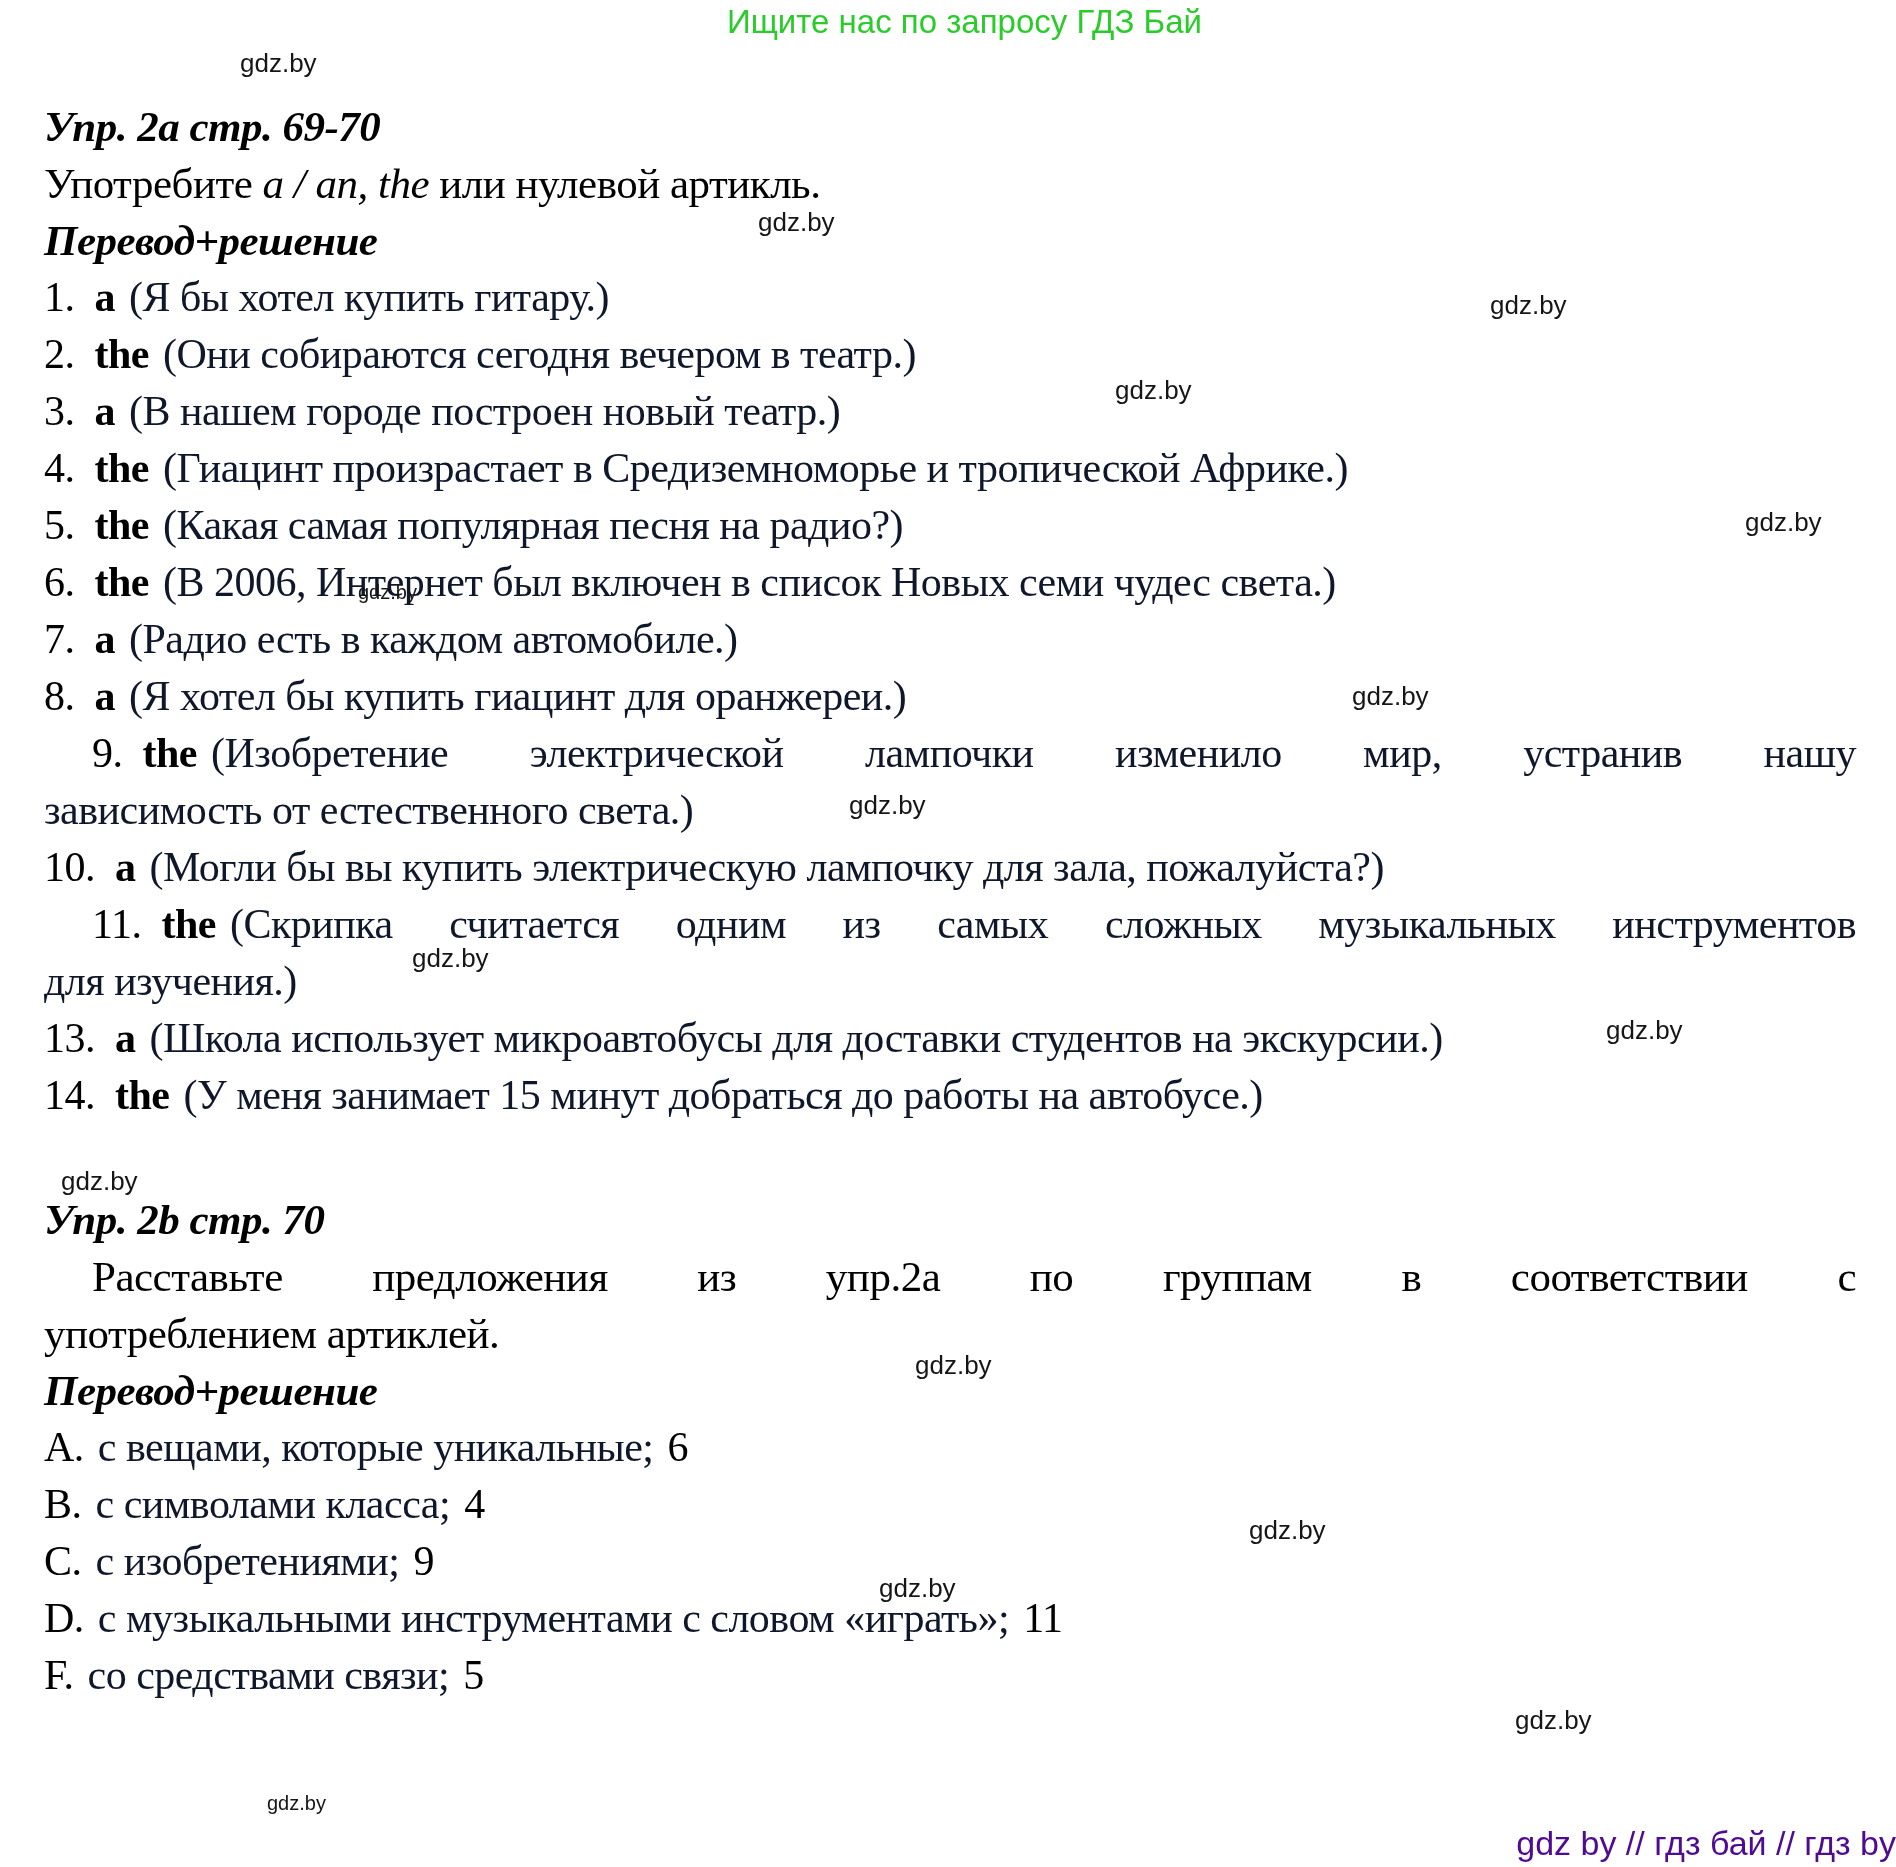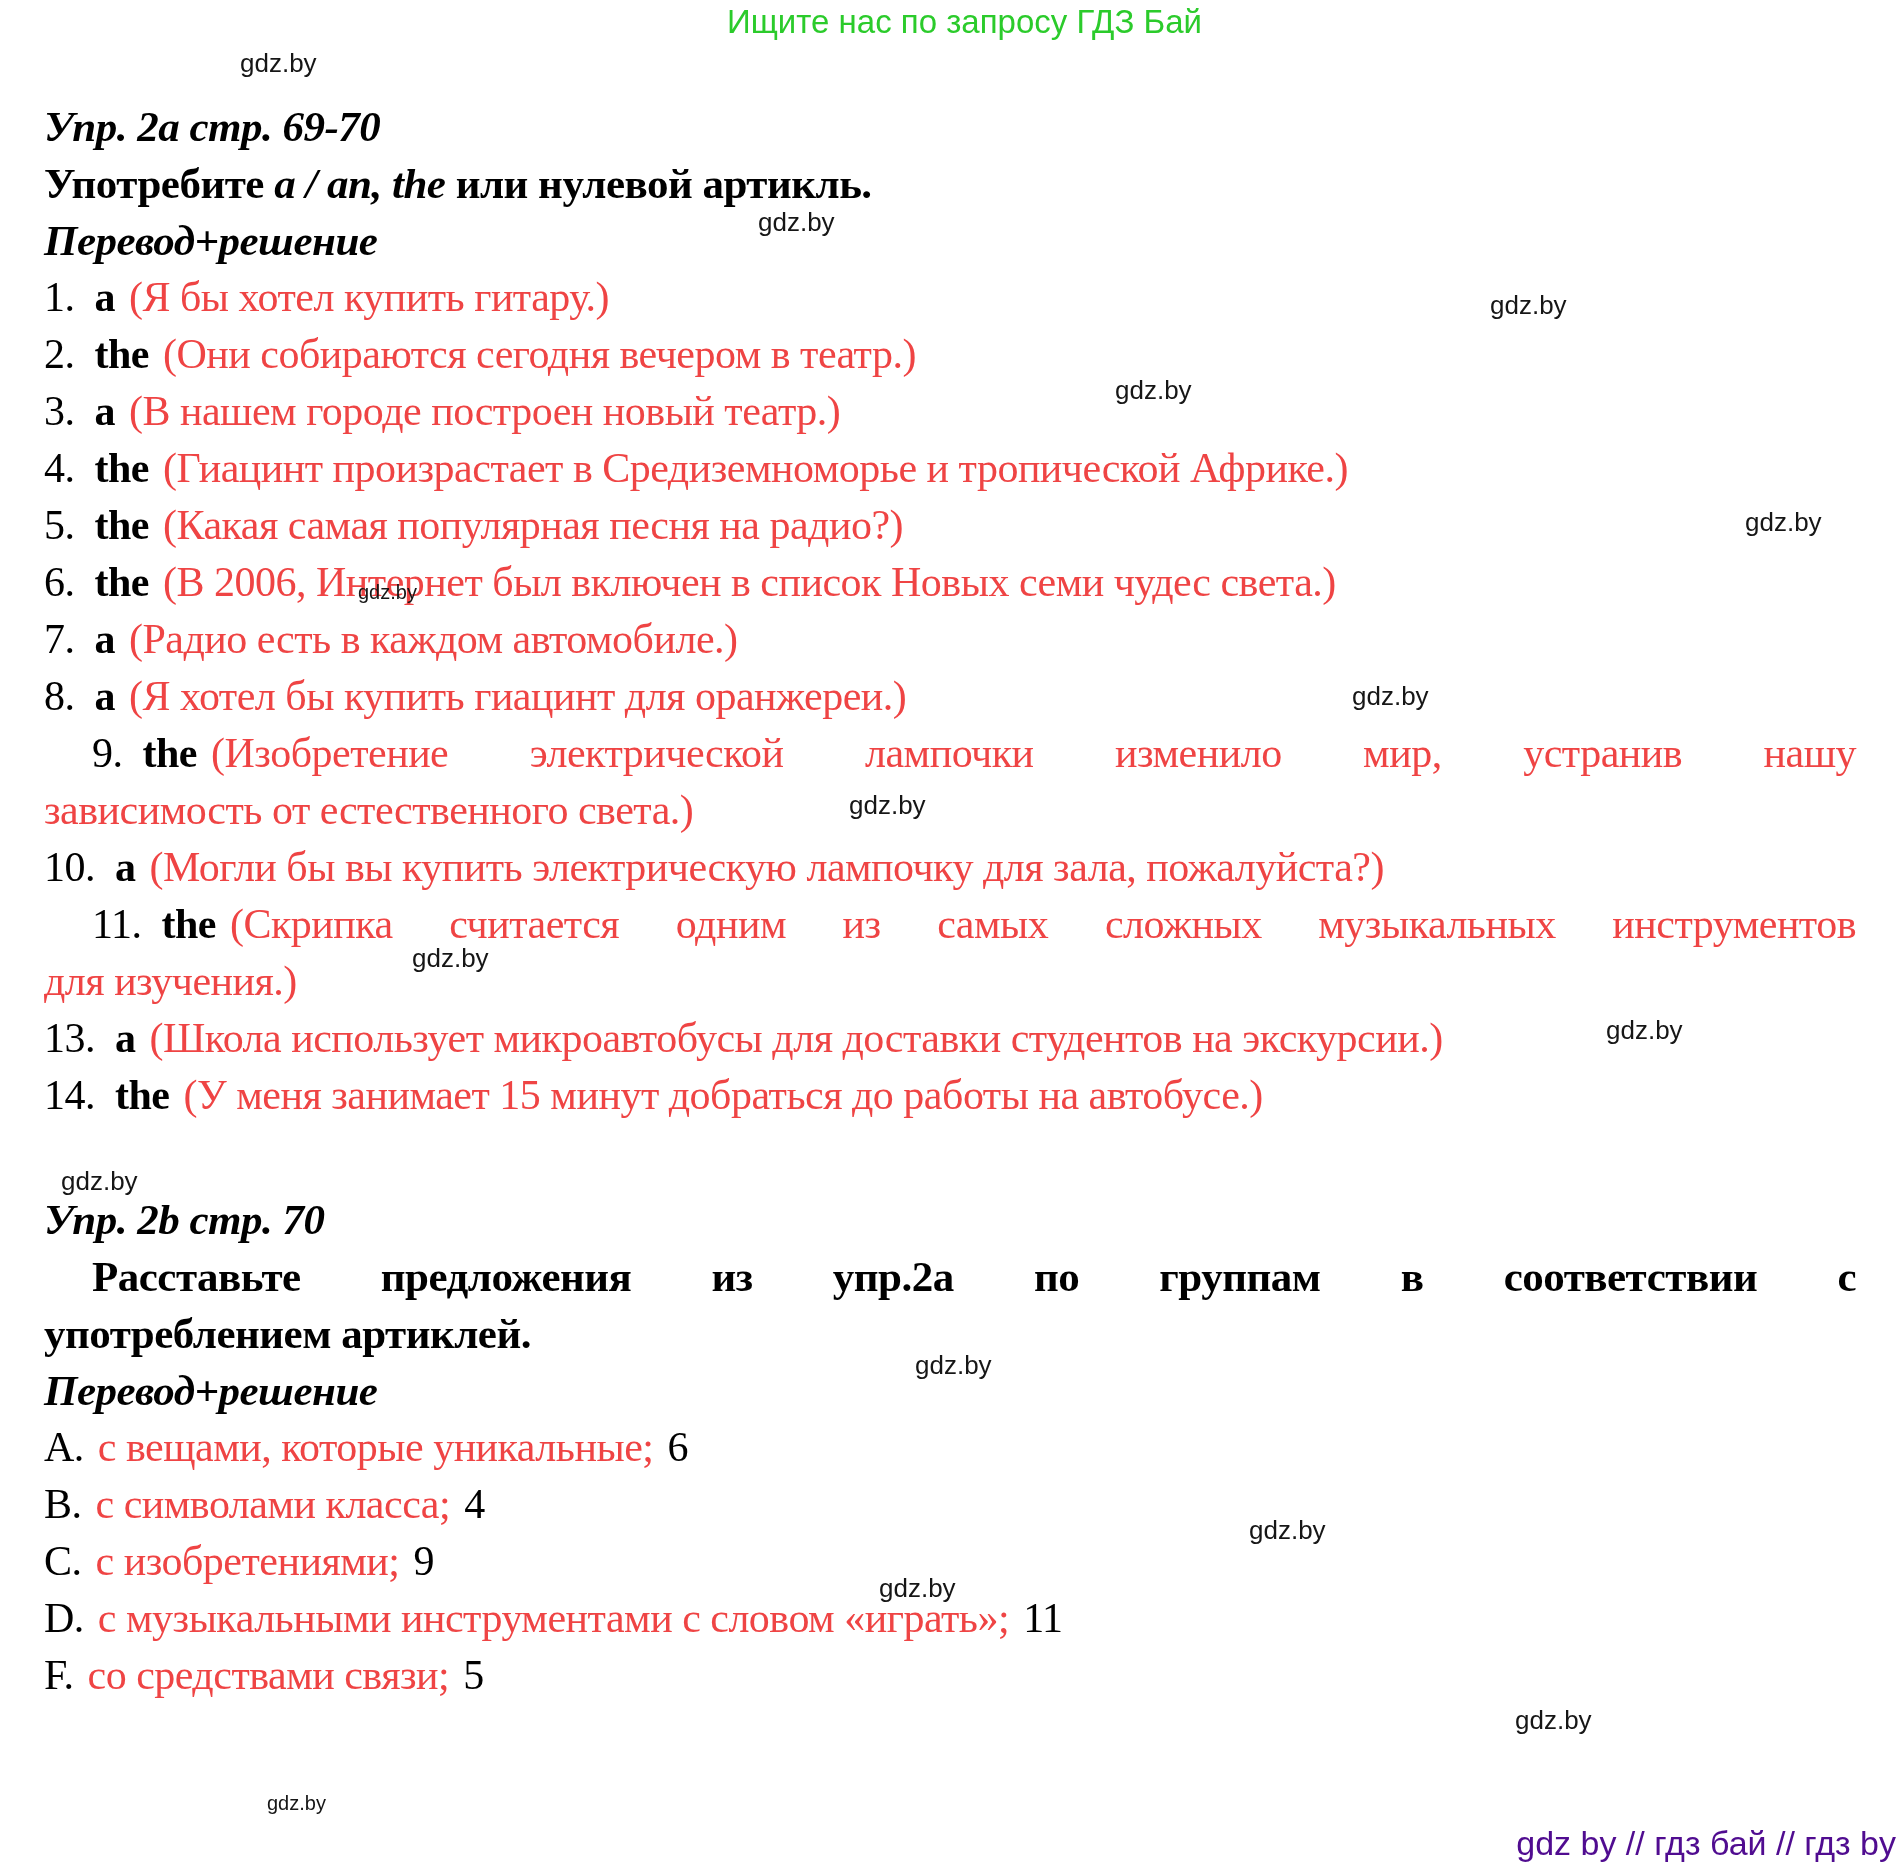--- a/index.html
+++ b/index.html
@@ -8,28 +8,28 @@
     font-family:"Liberation Serif","DejaVu Serif",serif;color:#000;
   }
   .banner{
     position:absolute;top:3px;left:0;right:0;text-align:center;
     font-family:"Liberation Sans","DejaVu Sans",sans-serif;
     font-size:33px;color:#2BCB2B;padding-left:33px;
   }
   .content{position:absolute;left:44px;top:98px;width:1812px;}
   .line{height:57px;line-height:57px;font-size:42px;letter-spacing:-0.5px;white-space:normal;}
   .h-title{font-weight:bold;font-style:italic;font-size:43px;}
-  .h-task{font-weight:bold;font-size:43px;}
+  .h-task{font-weight:normal;font-size:43px;}
   .h-task .it{font-style:italic;}
   .h-sub{font-weight:bold;font-style:italic;font-size:43px;}
   .mt2b{margin-top:10px;}
   .spacer{height:57px;}
   .item .num{margin-right:20px;}
   .item .ans{font-weight:bold;margin-right:14px;}
-  .gray{color:#ef4444;}
+  .gray{color:#0f172a;}
   .just{text-align:justify;text-align-last:justify;margin-left:48px;}
   .group .letter{margin-right:14px;}
   .group .gray{margin-right:14px;}
   .group .nums{color:#000;}
   .wm{
     position:absolute;font-family:"Liberation Sans","DejaVu Sans",sans-serif;
     font-size:26px;color:#161616;letter-spacing:0;
   }
   .wm-sm{font-size:20px;}
   .footer{

